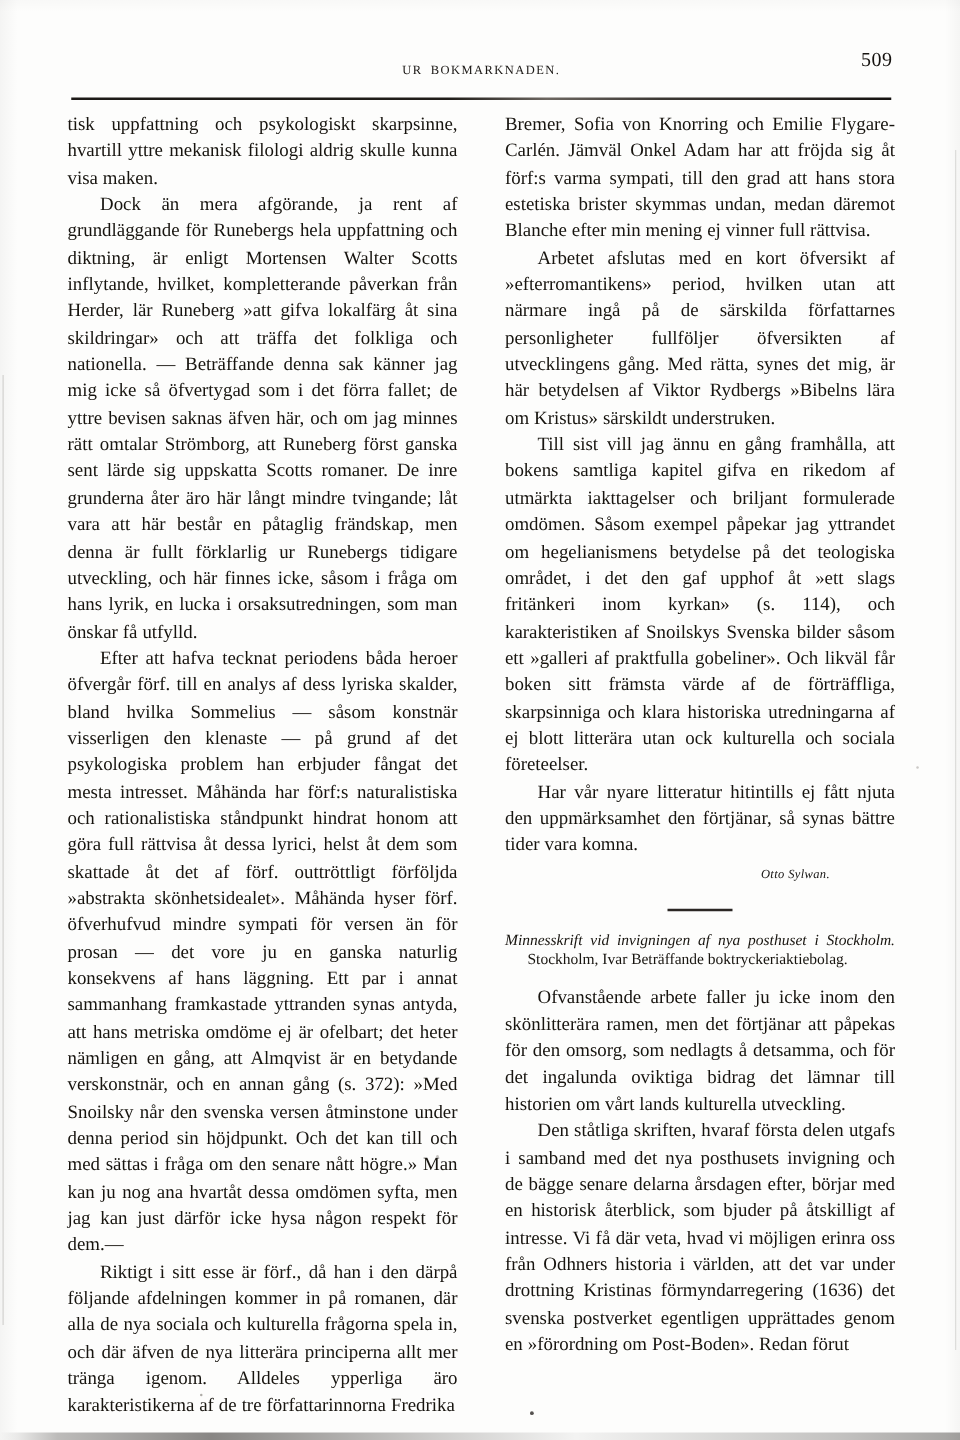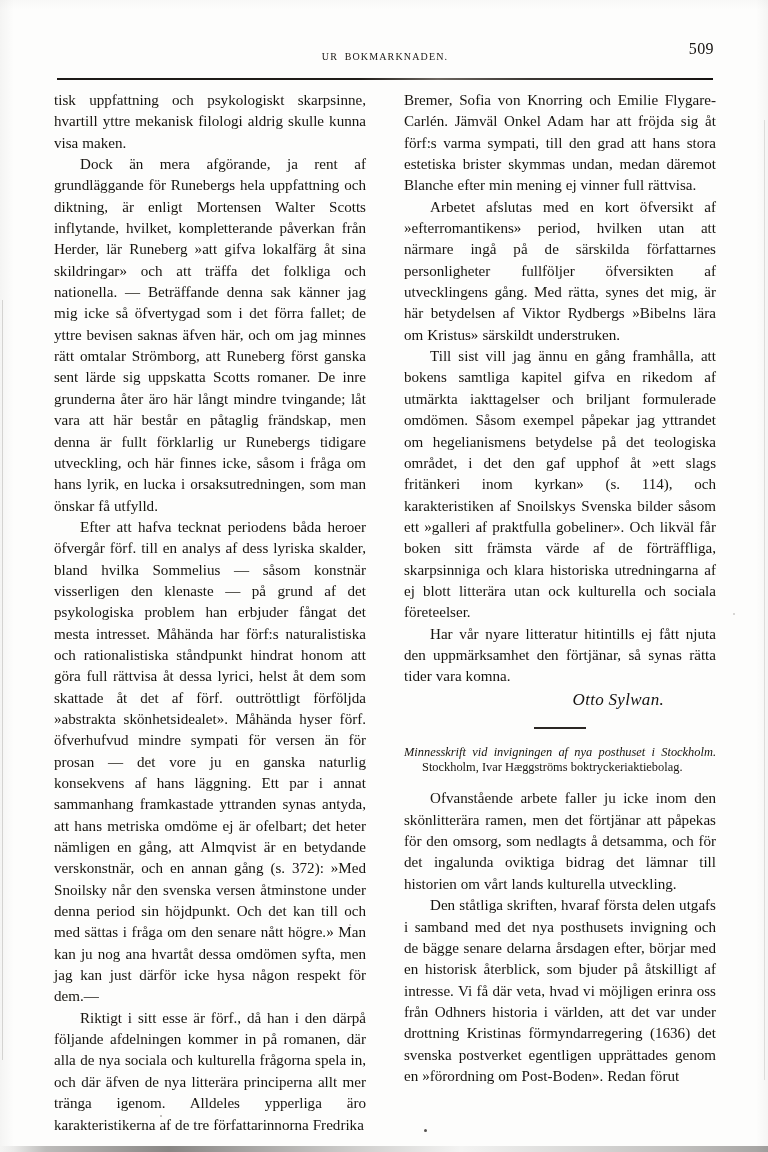--- a/index.html
+++ b/index.html
@@ -109,21 +109,21 @@
     padding-left: 18px;
     text-indent: -18px;
     color: #17140f;
   }
   .booknote .ital { font-style: italic; margin-top: 16px; }
 
   .signature {
     margin: 1px 0 0 0;
     text-align: right;
     font-style: italic;
-    font-size: 17px;
+    font-size: 10px;
     line-height: 22px;
     padding-right: 52px;
     letter-spacing: 0.3px;
   }
 
   .divider-wrap {
     height: 34px;
     display: flex;
     align-items: center;
     justify-content: center;
@@ -193,29 +193,29 @@
         <p class="para noindent">tisk uppfattning och psykologiskt skarpsinne, hvartill yttre mekanisk filologi aldrig skulle kunna visa maken.</p>
         <p class="para">Dock än mera afgörande, ja rent af grundläggande för Runebergs hela uppfattning och diktning, är enligt Mortensen Walter Scotts inflytande, hvilket, kompletterande påverkan från Herder, lär Runeberg »att gifva lokalfärg åt sina skildringar» och att träffa det folkliga och nationella. — Beträffande denna sak känner jag mig icke så öfvertygad som i det förra fallet; de yttre bevisen saknas äfven här, och om jag minnes rätt omtalar Strömborg, att Runeberg först ganska sent lärde sig uppskatta Scotts romaner. De inre grunderna åter äro här långt mindre tvingande; låt vara att här består en påtaglig frändskap, men denna är fullt förklarlig ur Runebergs tidigare utveckling, och här finnes icke, såsom i fråga om hans lyrik, en lucka i orsaksutredningen, som man önskar få utfylld.</p>
         <p class="para">Efter att hafva tecknat periodens båda heroer öfvergår förf. till en analys af dess lyriska skalder, bland hvilka Sommelius — såsom konstnär visserligen den klenaste — på grund af det psykologiska problem han erbjuder fångat det mesta intresset. Måhända har förf:s naturalistiska och rationalistiska ståndpunkt hindrat honom att göra full rättvisa åt dessa lyrici, helst åt dem som skattade åt det af förf. outtröttligt förföljda »abstrakta skönhetsidealet». Måhända hyser förf. öfverhufvud mindre sympati för versen än för prosan — det vore ju en ganska naturlig konsekvens af hans läggning. Ett par i annat sammanhang framkastade yttranden synas antyda, att hans metriska omdöme ej är ofelbart; det heter nämligen en gång, att Almqvist är en betydande verskonstnär, och en annan gång (s. 372): »Med Snoilsky når den svenska versen åtminstone under denna period sin höjdpunkt. Och det kan till och med sättas i fråga om den senare nått högre.» Man kan ju nog ana hvartåt dessa omdömen syfta, men jag kan just därför icke hysa någon respekt för dem.—</p>
         <p class="para">Riktigt i sitt esse är förf., då han i den därpå följande afdelningen kommer in på romanen, där alla de nya sociala och kulturella frågorna spela in, och där äfven de nya litterära principerna allt mer tränga igenom. Alldeles ypperliga äro karakteristikerna af de tre författarinnorna Fredrika</p>
       </div>
 
       <div class="col">
         <p class="para noindent">Bremer, Sofia von Knorring och Emilie Flygare-Carlén. Jämväl Onkel Adam har att fröjda sig åt förf:s varma sympati, till den grad att hans stora estetiska brister skymmas undan, medan däremot Blanche efter min mening ej vinner full rättvisa.</p>
         <p class="para">Arbetet afslutas med en kort öfversikt af »efterromantikens» period, hvilken utan att närmare ingå på de särskilda författarnes personligheter fullföljer öfversikten af utvecklingens gång. Med rätta, synes det mig, är här betydelsen af Viktor Rydbergs »Bibelns lära om Kristus» särskildt understruken.</p>
         <p class="para">Till sist vill jag ännu en gång framhålla, att bokens samtliga kapitel gifva en rikedom af utmärkta iakttagelser och briljant formulerade omdömen. Såsom exempel påpekar jag yttrandet om hegelianismens betydelse på det teologiska området, i det den gaf upphof åt »ett slags fritänkeri inom kyrkan» (s. 114), och karakteristiken af Snoilskys Svenska bilder såsom ett »galleri af praktfulla gobeliner». Och likväl får boken sitt främsta värde af de förträffliga, skarpsinniga och klara historiska utredningarna af ej blott litterära utan ock kulturella och sociala företeelser.</p>
-        <p class="para">Har vår nyare litteratur hitintills ej fått njuta den uppmärksamhet den förtjänar, så synas rätta tider vara komna.</p>
+        <p class="para">Har vår nyare litteratur hitintills ej fått njuta den uppmärksamhet den förtjänar, så synas bättre tider vara komna.</p>
 
         <p class="signature">Otto Sylwan.</p>
 
         <div class="divider-wrap">
           <div class="divider"></div>
         </div>
 
-        <p class="booknote"><span class="ital">Minnesskrift vid invigningen af nya posthuset i Stockholm.</span><span> Stockholm, Ivar Hæggströms boktryckeriaktiebolag.</span></p>
+        <p class="booknote"><span class="ital">Minnesskrift vid invigningen af nya posthuset i Stockholm.</span><span> Stockholm, Ivar Beträffande boktryckeriaktiebolag.</span></p>
 
         <div class="gap-md"></div>
 
         <p class="para">Ofvanstående arbete faller ju icke inom den skönlitterära ramen, men det förtjänar att påpekas för den omsorg, som nedlagts å detsamma, och för det ingalunda oviktiga bidrag det lämnar till historien om vårt lands kulturella utveckling.</p>
         <p class="para">Den ståtliga skriften, hvaraf första delen utgafs i samband med det nya posthusets invigning och de bägge senare delarna årsdagen efter, börjar med en historisk återblick, som bjuder på åtskilligt af intresse. Vi få där veta, hvad vi möjligen erinra oss från Odhners historia i världen, att det var under drottning Kristinas förmyndarregering (1636) det svenska postverket egentligen upprättades genom en »förordning om Post-Boden». Redan förut</p>
       </div>
 
     </div>
   </div>
 

